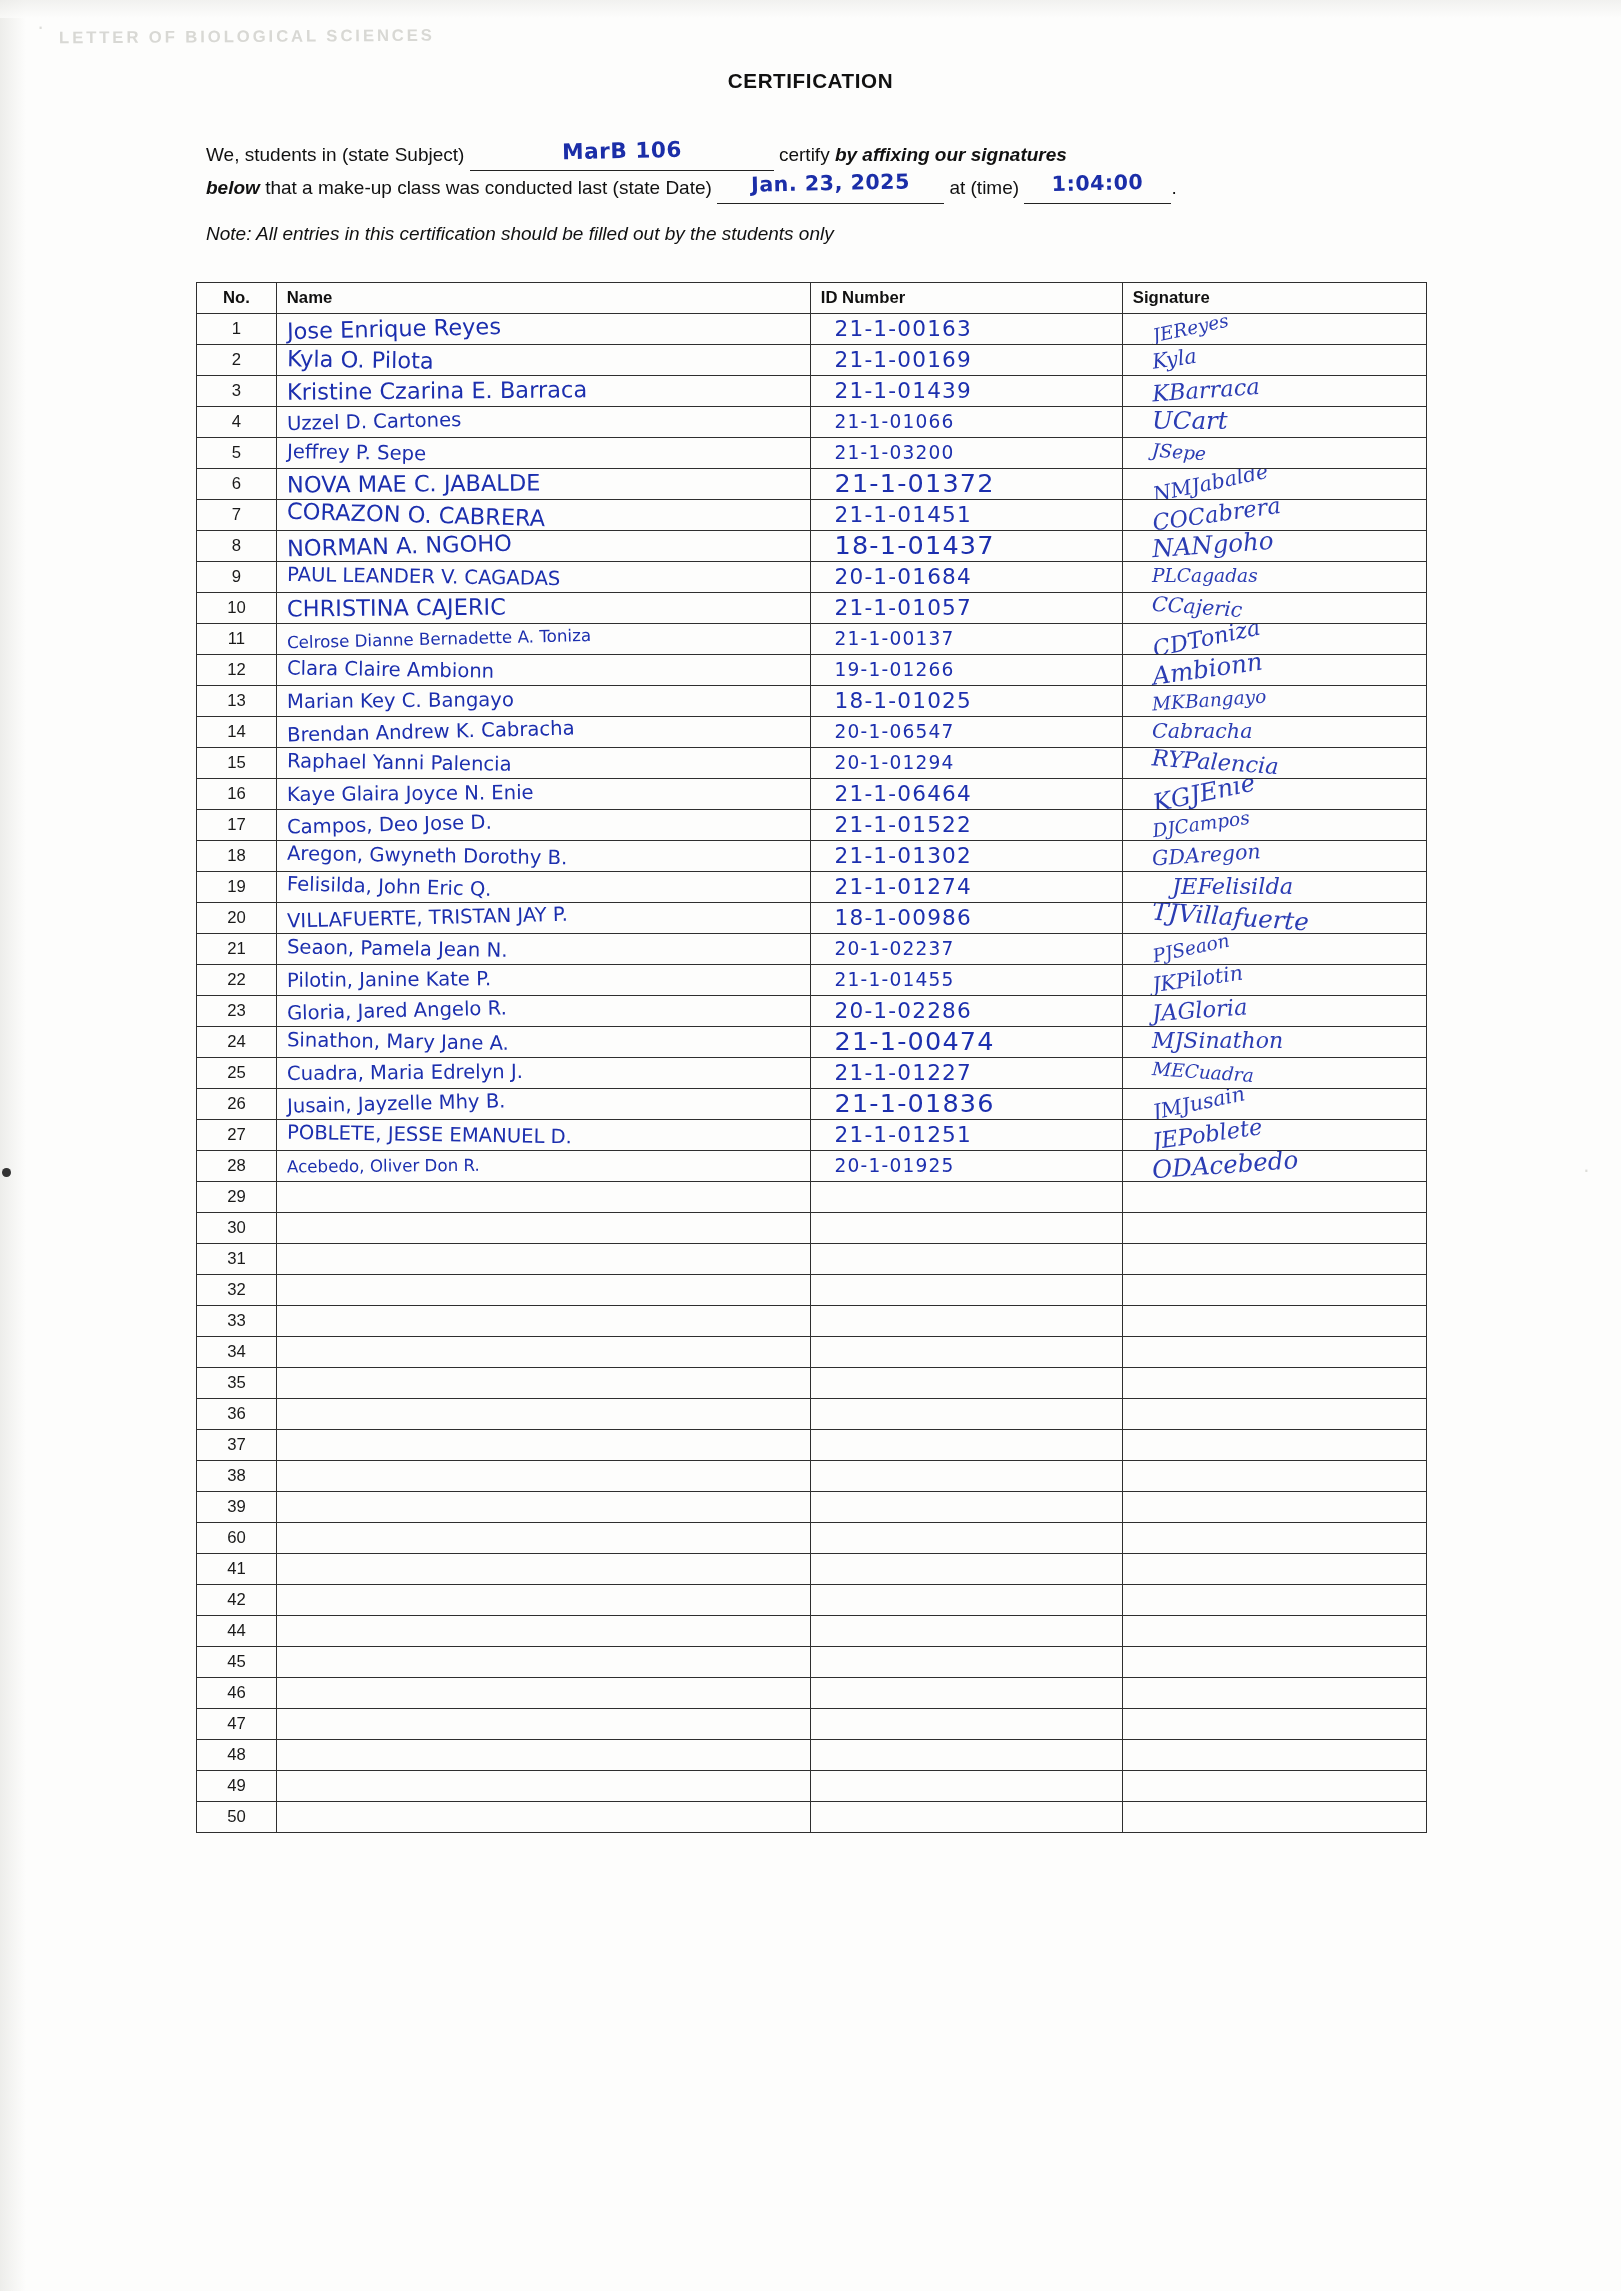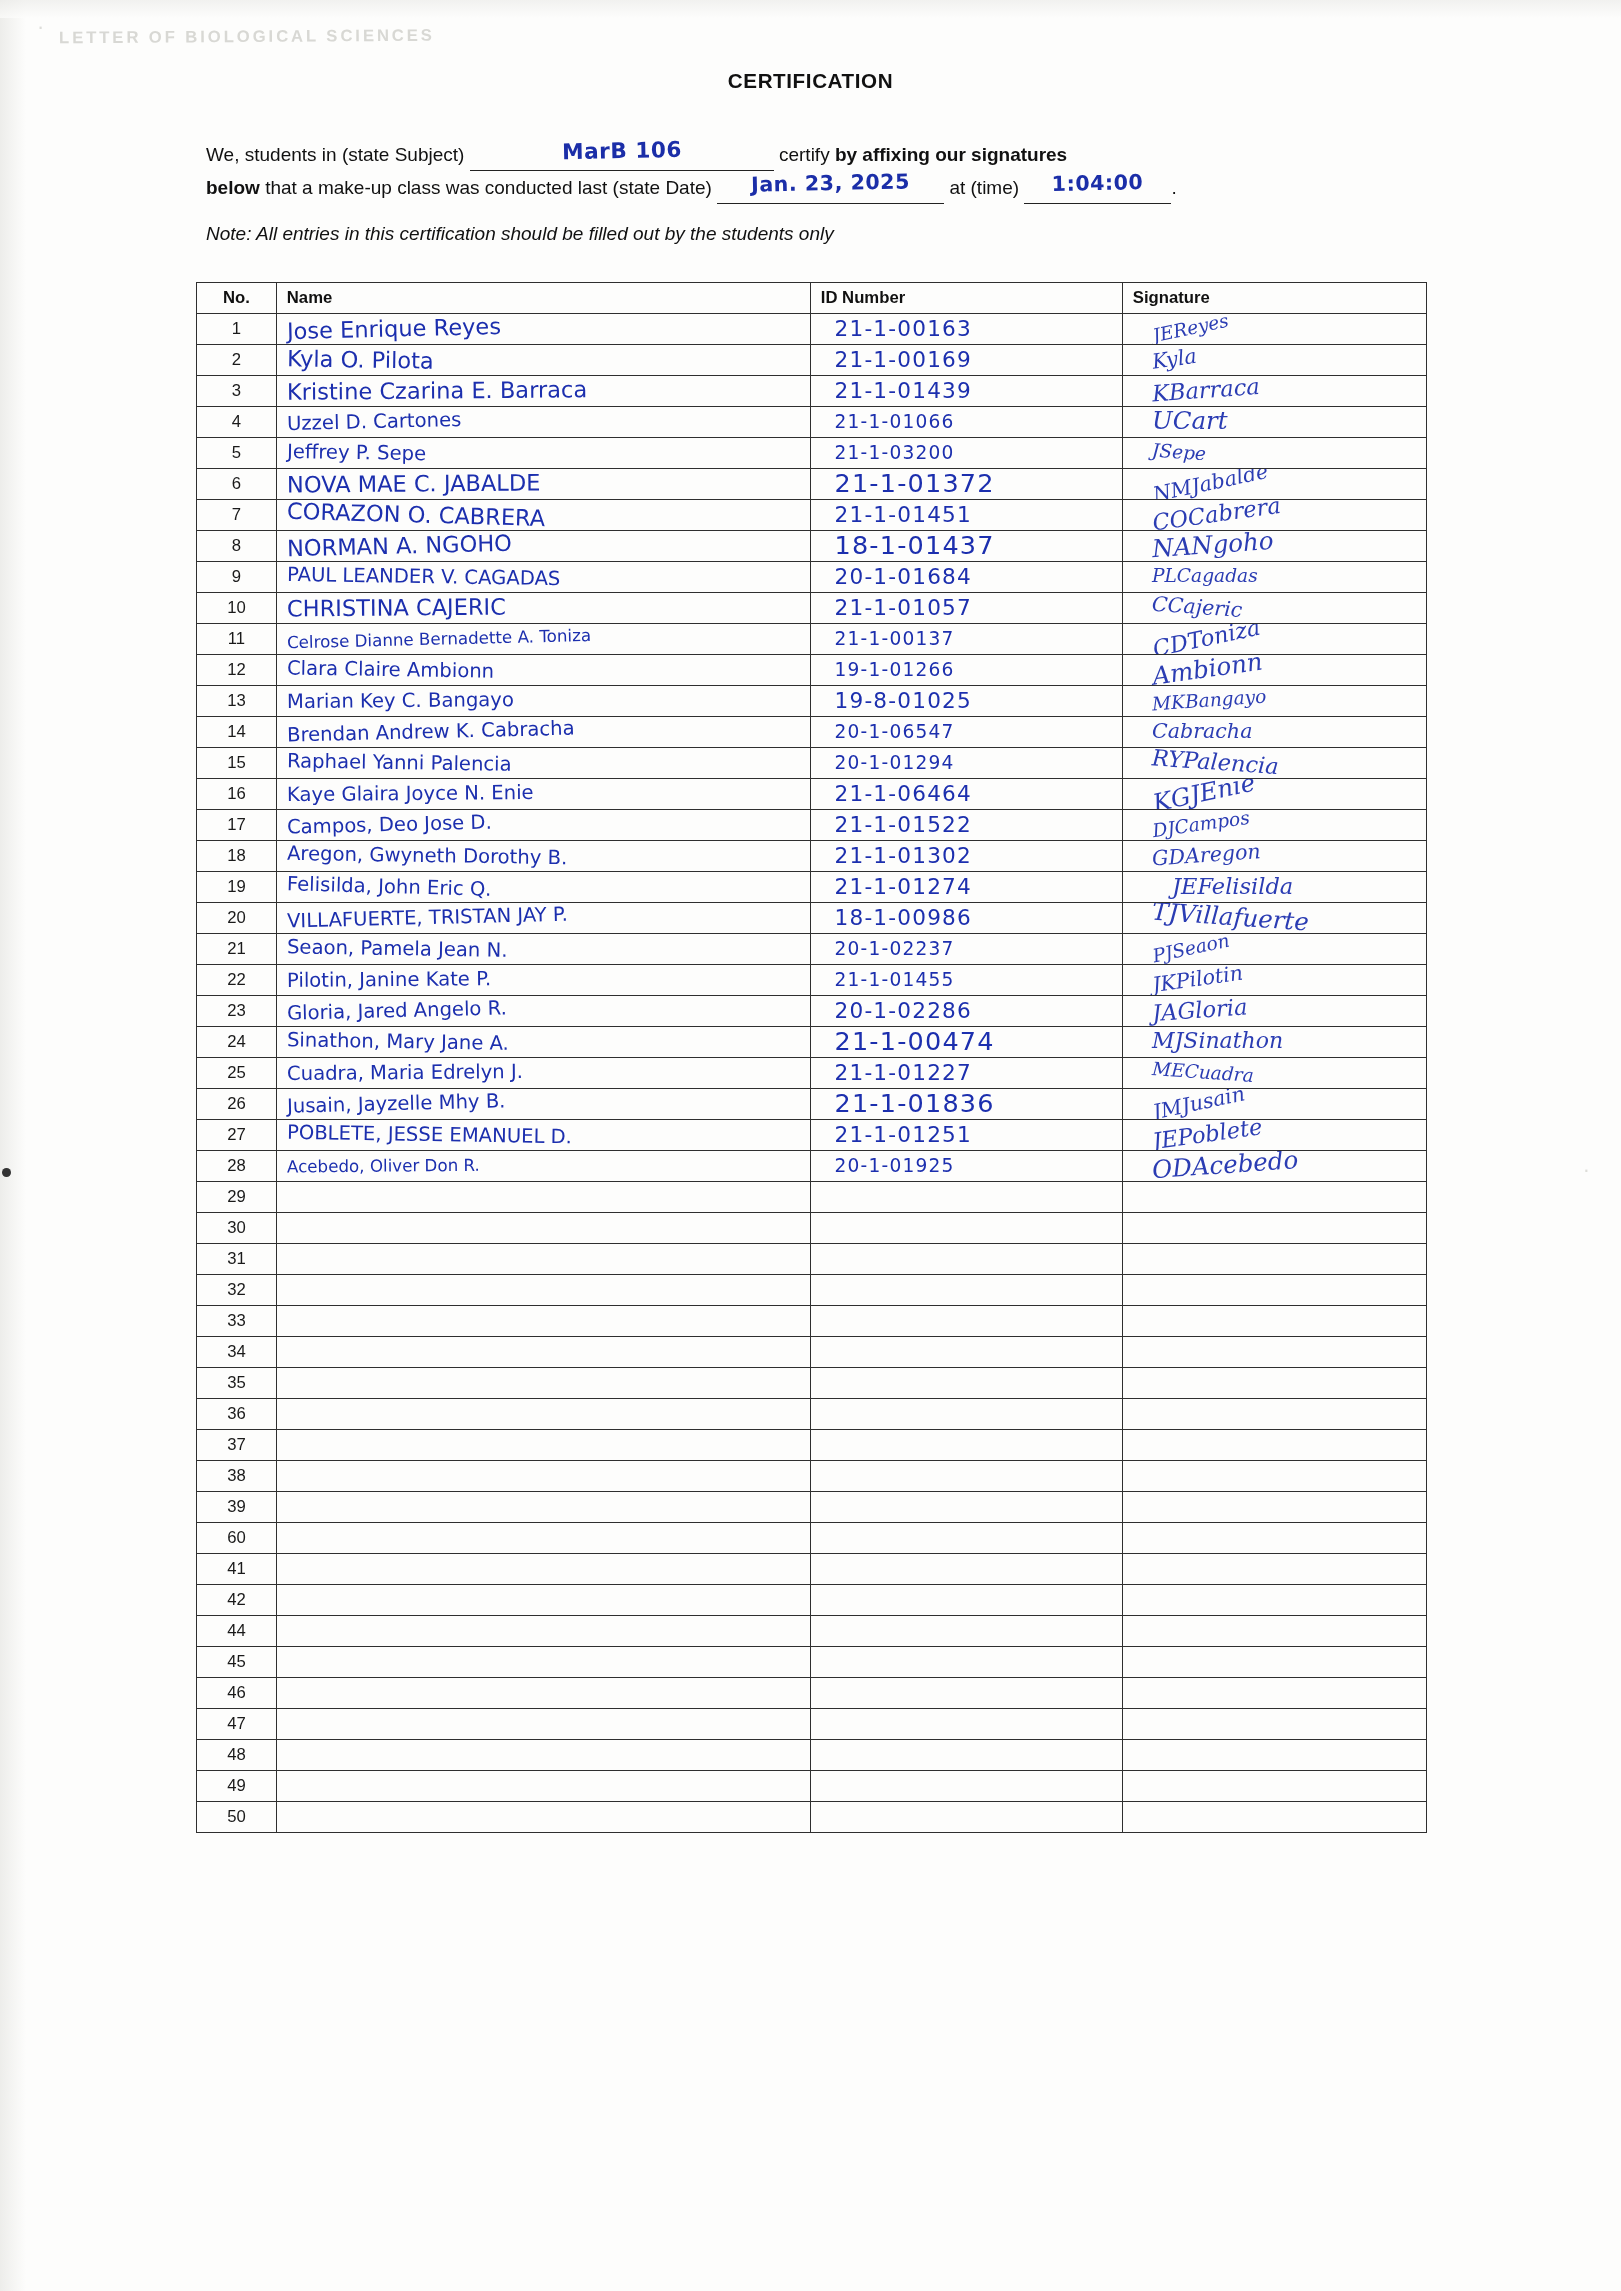--- a/index.html
+++ b/index.html
@@ -61,21 +61,21 @@
   }
 
   .intro {
     position: absolute;
     top: 138px;
     left: 206px;
     width: 1206px;
     font-size: 19px;
     line-height: 33px;
   }
-  .intro .b { font-weight: bold; }
+  .intro .b { font-weight: bold; font-style: italic; }
   .fill {
     display: inline-block;
     position: relative;
     vertical-align: bottom;
     border-bottom: 1.6px solid #222;
     text-align: center;
   }
   .hw {
     font-family: "DejaVu Sans", sans-serif;
     color: #1b2ea8;
@@ -376,21 +376,21 @@
           <td class="cell-sig">
             <span class="sig" style="font-size: 24.5px; transform: translateY(-55%) rotate(-8deg);">Ambionn</span>
           </td>
         </tr>
         <tr>
           <td class="num">13</td>
           <td class="cell-name">
             <span class="ink v3 med">Marian Key C. Bangayo</span>
           </td>
           <td class="cell-id">
-            <span class="ink id s-b">19-8-01025</span>
+            <span class="ink id s-b">18-1-01025</span>
           </td>
           <td class="cell-sig">
             <span class="sig" style="font-size: 18.6px; transform: translateY(-55%) rotate(-4deg);">MKBangayo</span>
           </td>
         </tr>
         <tr>
           <td class="num">14</td>
           <td class="cell-name">
             <span class="ink v1 med">Brendan Andrew K. Cabracha</span>
           </td>

